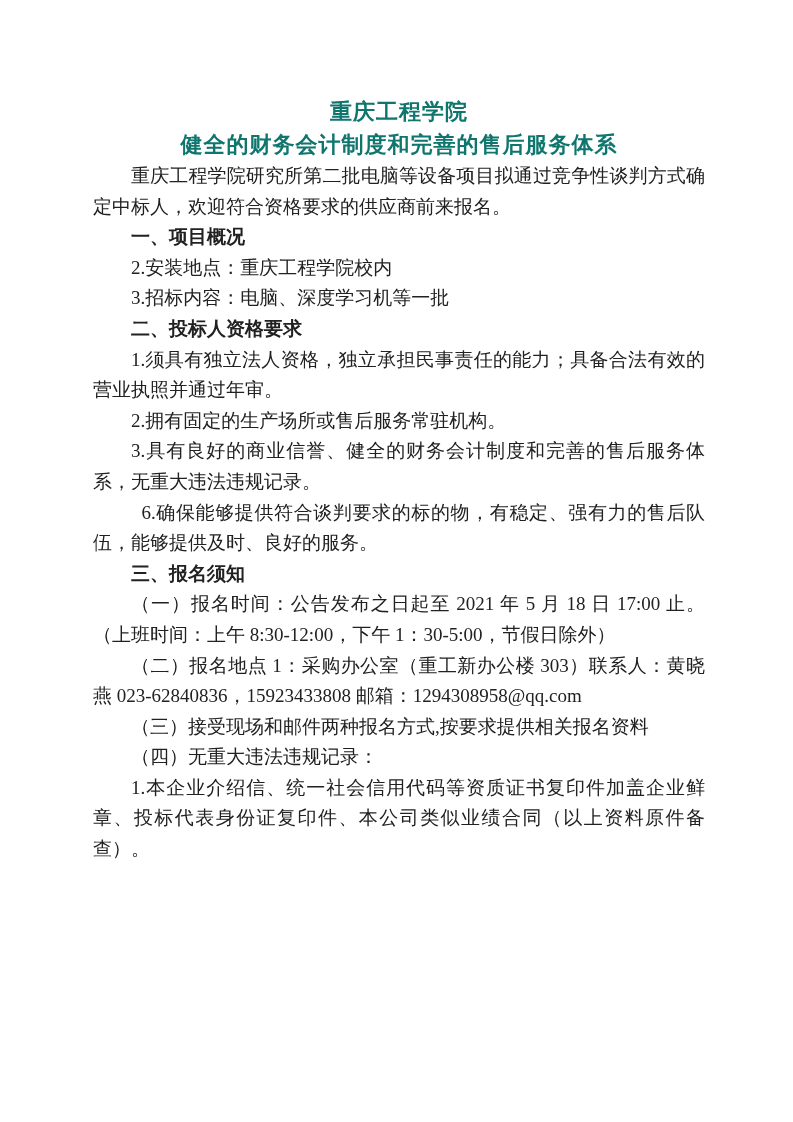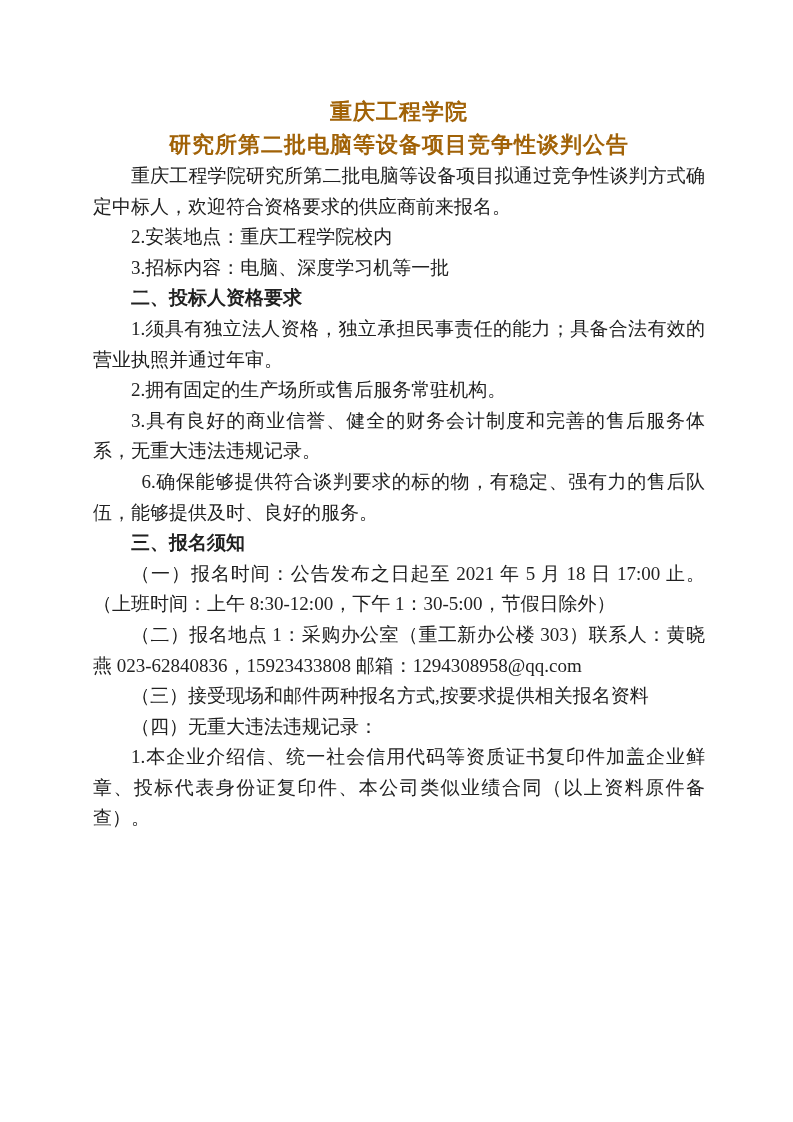--- a/index.html
+++ b/index.html
@@ -47,26 +47,27 @@
     font-weight: 700;
     text-align: left;
   }
   .para.extra-indent { text-indent: 2.55em; }
 </style>
 </head>
 <body>
 
 <div class="page">
   <div class="doc">
-    <h1 class="title" style="color: #a16207;">
+    <h1 class="title" style="color: #0f766e;">
       <span class="title-line">重庆工程学院</span>
-      <span class="title-line">研究所第二批电脑等设备项目竞争性谈判公告</span>
+      <span class="title-line">健全的财务会计制度和完善的售后服务体系</span>
     </h1>
     <div class="content" id="paragraphs">
         <p class="para body">重庆工程学院研究所第二批电脑等设备项目拟通过竞争性谈判方式确定中标人，欢迎符合资格要求的供应商前来报名。</p>
+        <p class="para heading">一、项目概况</p>
         <p class="para body">2.安装地点：重庆工程学院校内</p>
         <p class="para body">3.招标内容：电脑、深度学习机等一批</p>
         <p class="para heading">二、投标人资格要求</p>
         <p class="para body">1.须具有独立法人资格，独立承担民事责任的能力；具备合法有效的营业执照并通过年审。</p>
         <p class="para body">2.拥有固定的生产场所或售后服务常驻机构。</p>
         <p class="para body">3.具有良好的商业信誉、健全的财务会计制度和完善的售后服务体系，无重大违法违规记录。</p>
         <p class="para extra-indent">6.确保能够提供符合谈判要求的标的物，有稳定、强有力的售后队伍，能够提供及时、良好的服务。</p>
         <p class="para heading">三、报名须知</p>
         <p class="para body">（一）报名时间：公告发布之日起至 2021 年 5 月 18 日 17:00 止。（上班时间：上午 8:30-12:00，下午 1：30-5:00，节假日除外）</p>
         <p class="para body">（二）报名地点 1：采购办公室（重工新办公楼 303）联系人：黄晓燕 023-62840836，15923433808 邮箱：1294308958@qq.com</p>

